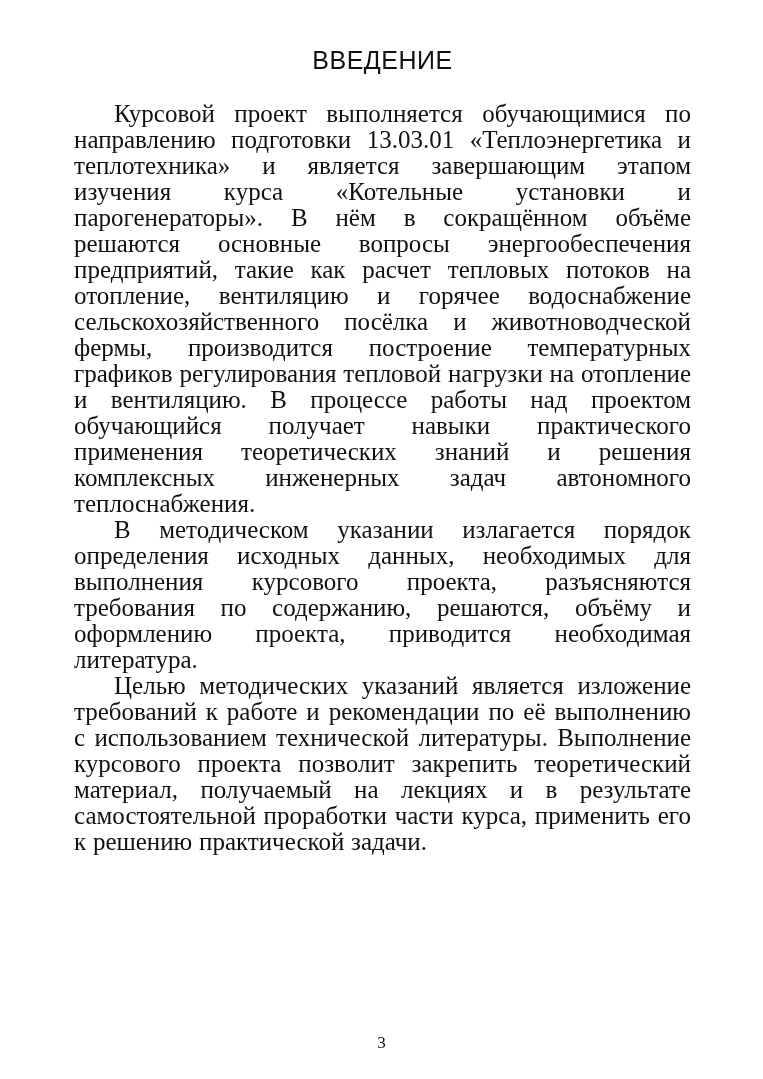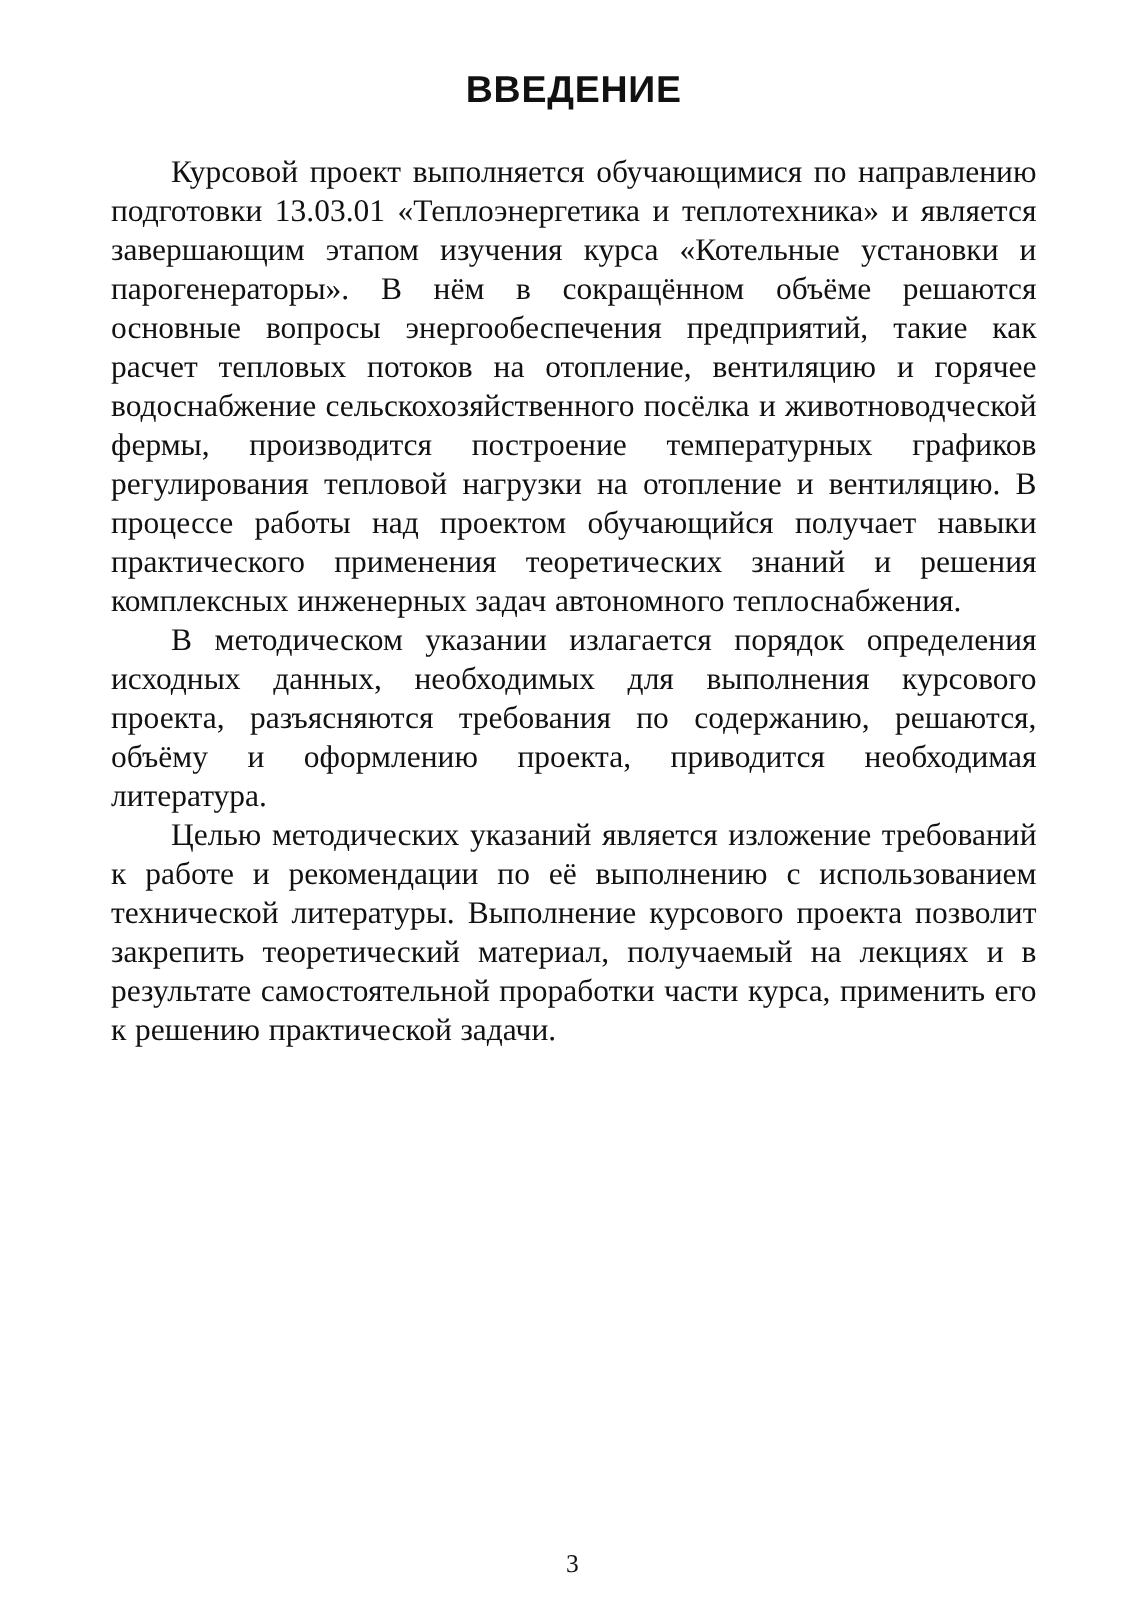--- a/index.html
+++ b/index.html
@@ -16,30 +16,30 @@
       background: #ffffff;
       color: #111111;
       font-family: "Liberation Serif", "DejaVu Serif", serif;
       overflow: hidden;
     }
     .content {
       padding: 46px 72px 0 74px;
     }
     .doc-title {
       font-family: "Liberation Sans", "DejaVu Sans", sans-serif;
-      font-weight: 700;
+      font-weight: 400;
       font-size: 25px;
       letter-spacing: 0.5px;
       text-align: center;
       margin: 0 0 26px 0;
       color: #111111;
     }
     .doc-paragraph {
       margin: 0;
-      font-size: 21px;
+      font-size: 25px;
       line-height: 26px;
       text-align: justify;
       text-indent: 40px;
       word-spacing: 0.5px;
       color: #111111;
     }
     .page-footer {
       position: absolute;
       left: 0;
       right: 0;

